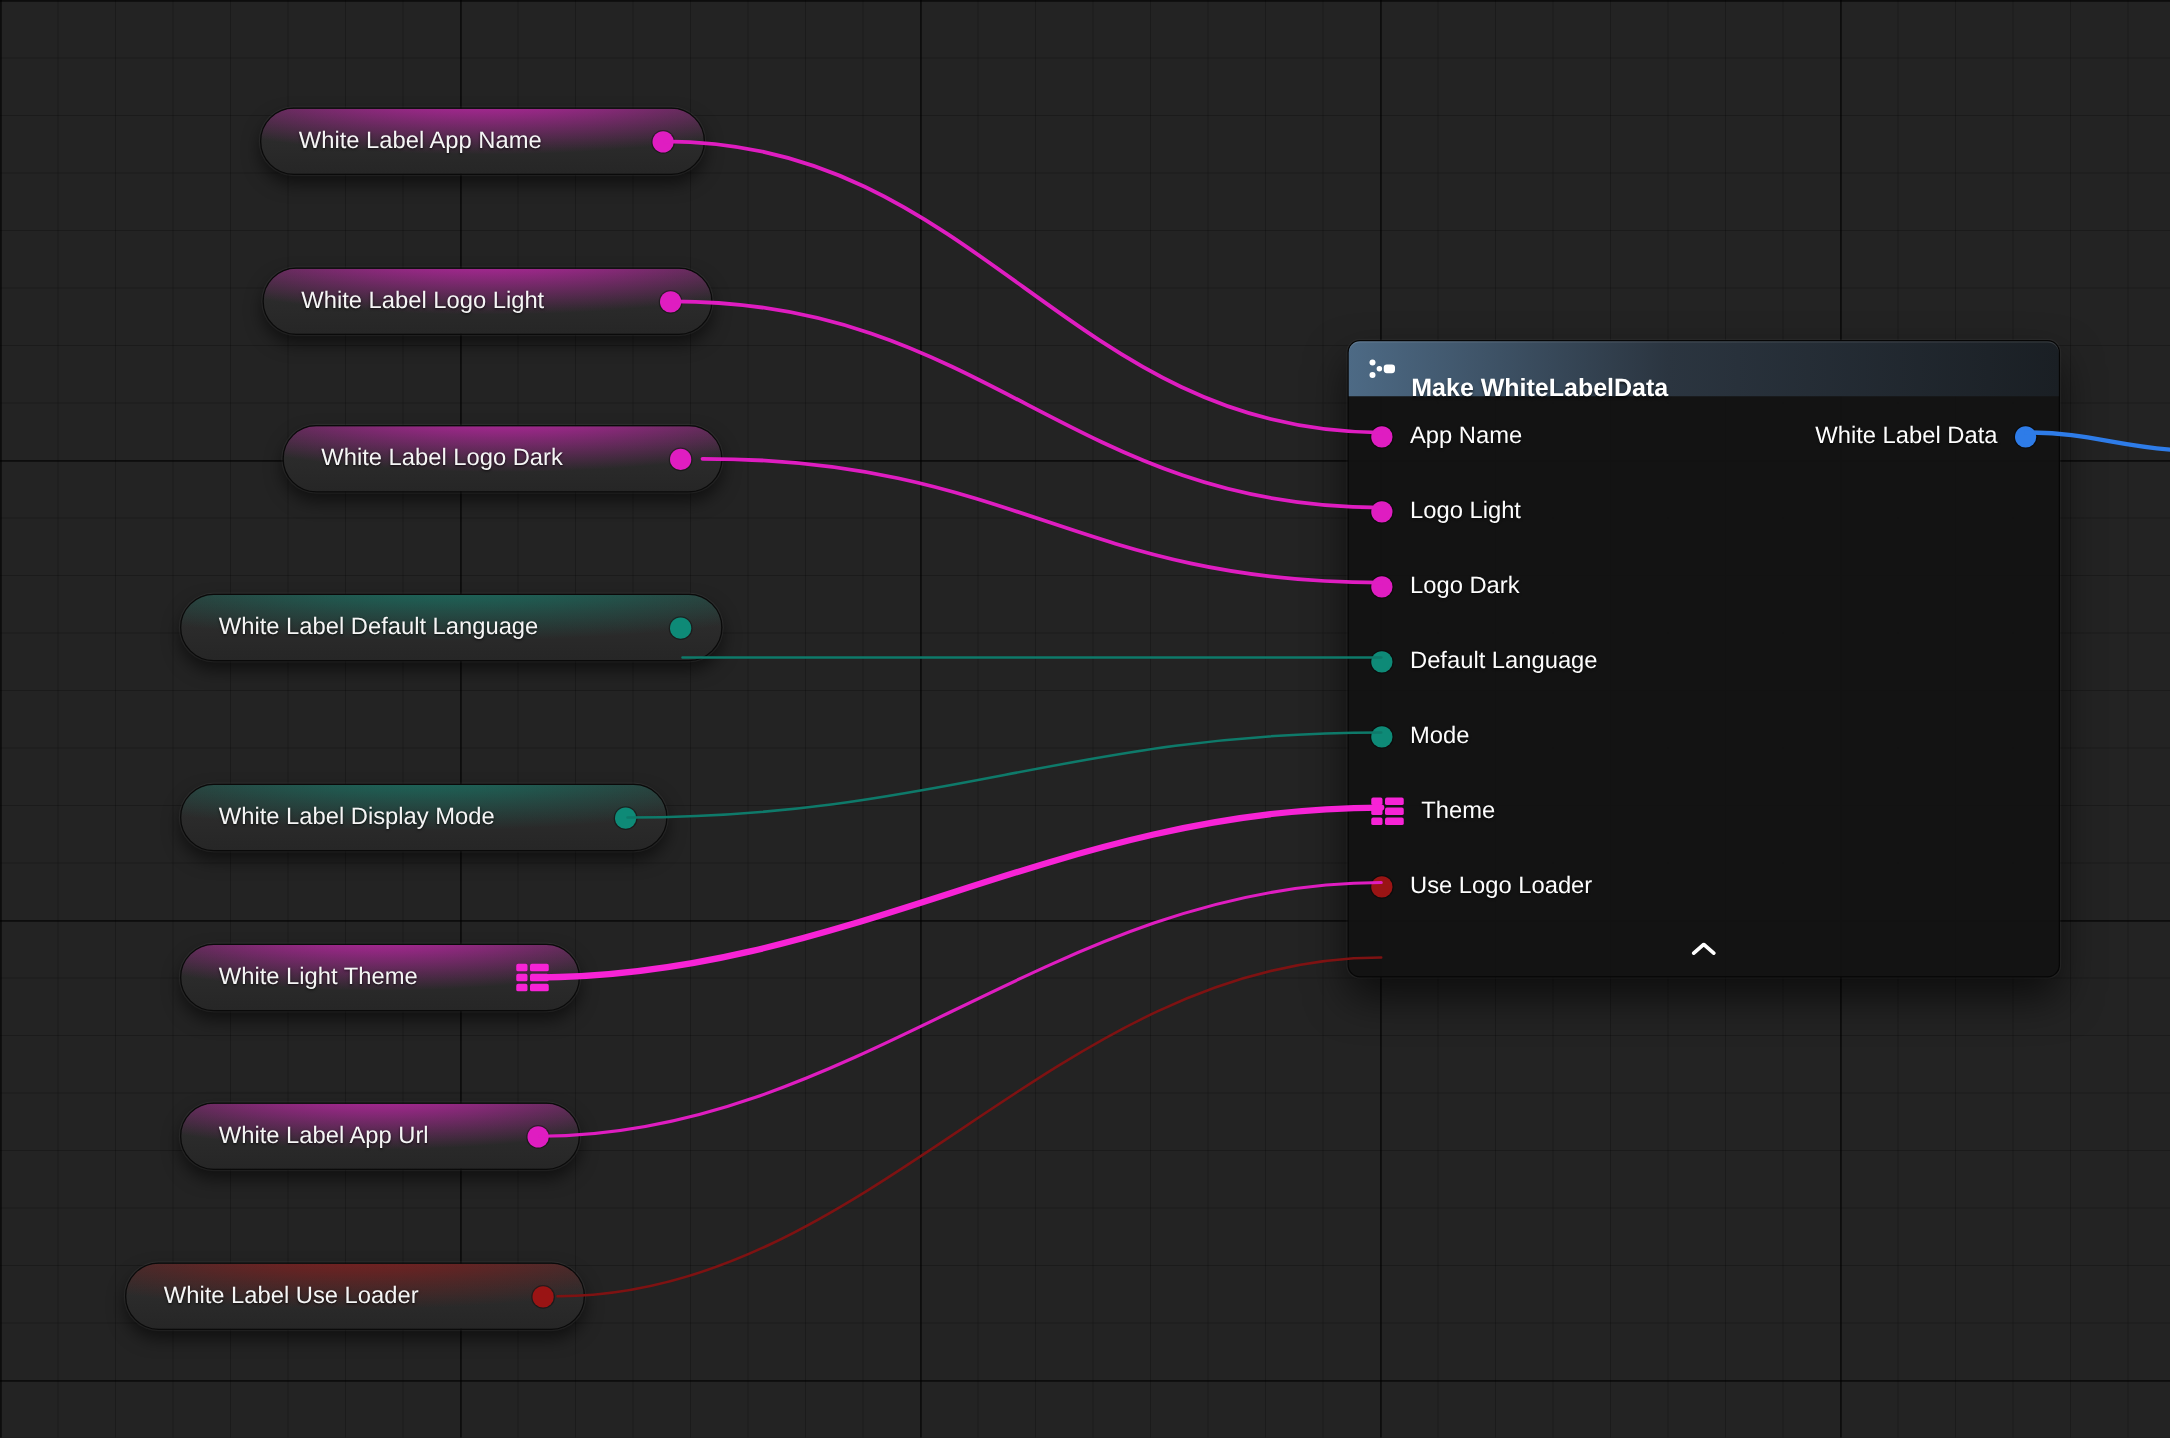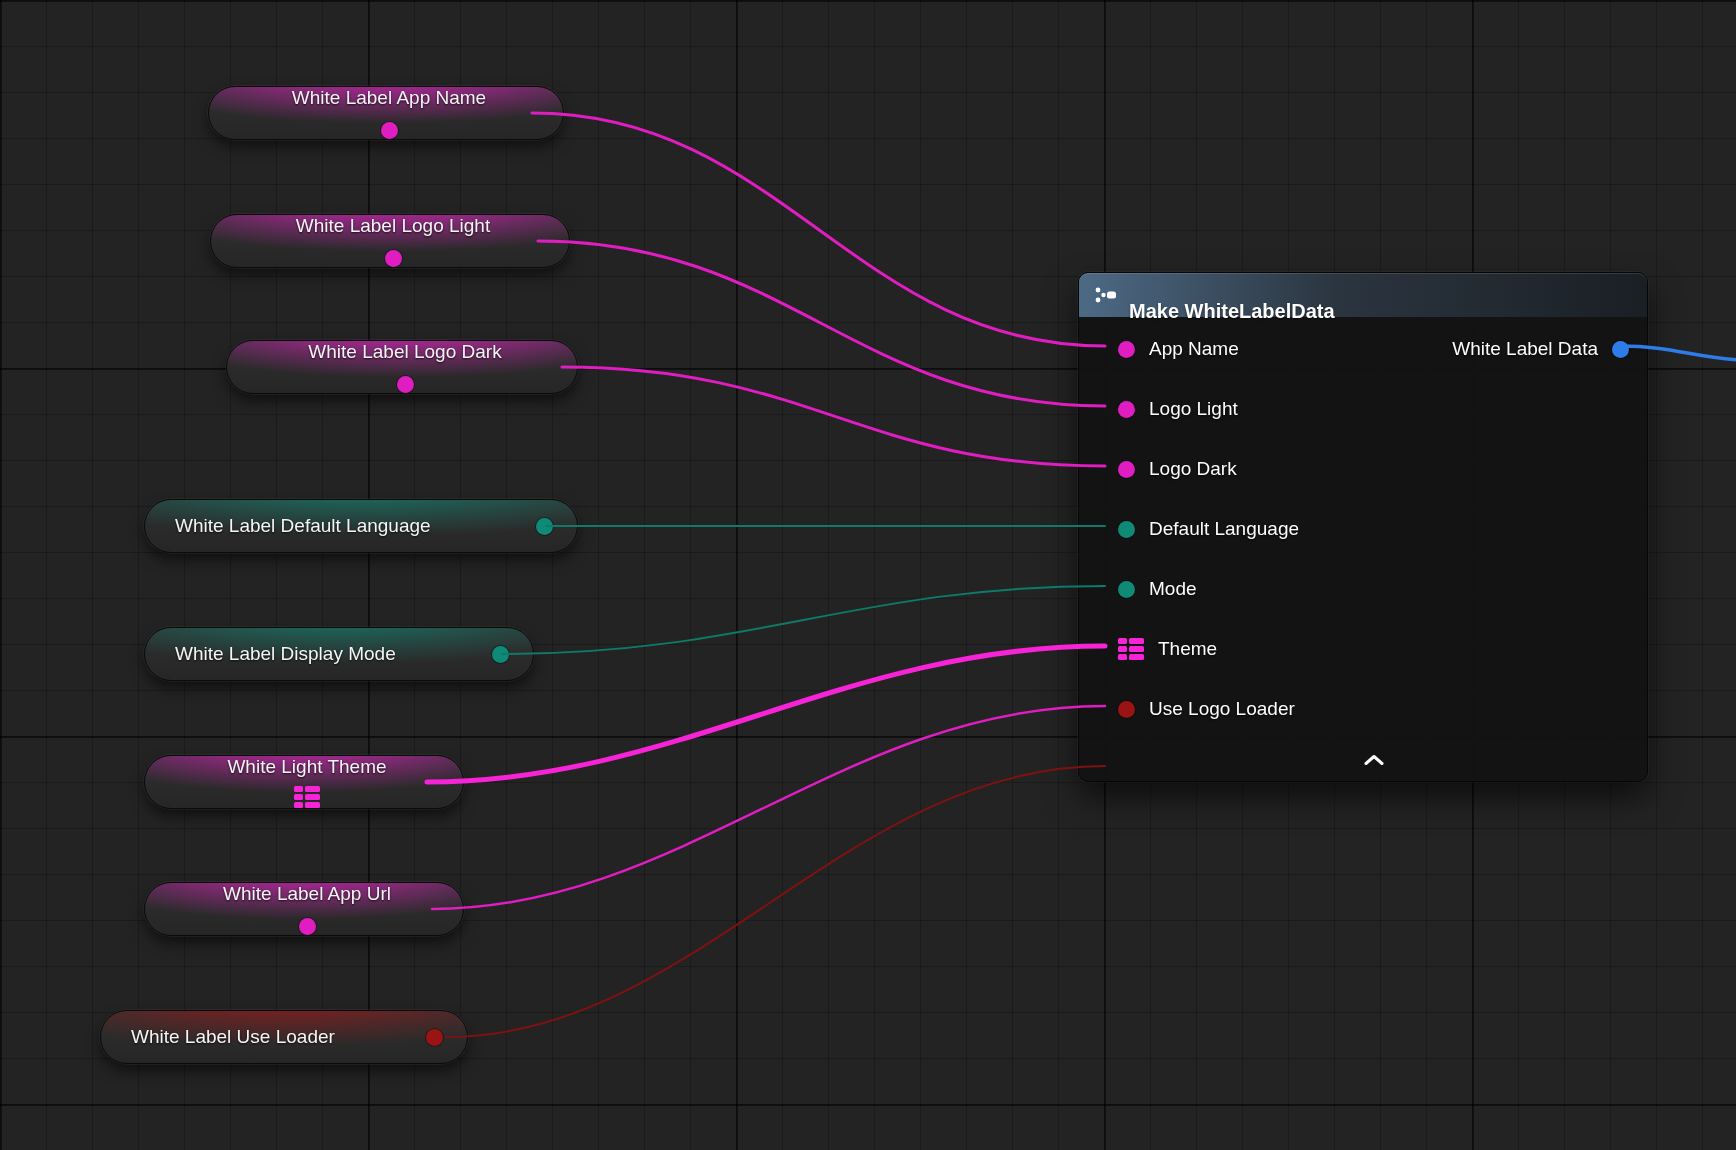--- a/index.html
+++ b/index.html
@@ -30,21 +30,21 @@
   .getter{
     position:absolute;height:54px;z-index:2;
     border-radius:27px;
     display:flex;align-items:center;justify-content:space-between;
     padding:0 24px 0 30px;box-sizing:border-box;
     border:1px solid #0a0a0a;
     box-shadow:0 0 0 1px rgba(255,255,255,0.05), 0 7px 14px rgba(0,0,0,0.55);
   }
   .tint-magenta{background:
     radial-gradient(130% 170% at 50% -35%, rgba(224,34,194,0.95) 0%, rgba(224,34,194,0.30) 42%, rgba(34,34,34,0) 62%),
-    linear-gradient(#303030,#262626); flex-direction: column;}
+    linear-gradient(#303030,#262626);}
   .tint-teal{background:
     radial-gradient(130% 170% at 50% -35%, rgba(18,128,110,0.92) 0%, rgba(18,128,110,0.28) 42%, rgba(34,34,34,0) 62%),
     linear-gradient(#303030,#262626);}
   .tint-red{background:
     radial-gradient(130% 170% at 50% -35%, rgba(152,24,24,0.92) 0%, rgba(152,24,24,0.28) 42%, rgba(34,34,34,0) 62%),
     linear-gradient(#303030,#262626);}
   .getter-label{color:#f5f5f5;font-size:19px;white-space:nowrap;text-shadow:0 1px 2px rgba(0,0,0,0.75);}
 
   
   .pin{width:17px;height:17px;border-radius:50%;flex:none;box-shadow:0 0 0 1px rgba(0,0,0,0.35);}
@@ -64,21 +64,21 @@
   }
   .make-header{
     height:44px;border-radius:9px 9px 0 0;
     display:flex;align-items:center;gap:11px;padding:0 15px;
     background:linear-gradient(90deg, var(--header_left) 0%, #2b3540 45%, #1a1f24 100%);
     box-shadow:inset 0 1px 0 rgba(255,255,255,0.12);
   }
   .make-title{font-size:20px;font-weight:bold;color:#ffffff;text-shadow:0 1px 2px rgba(0,0,0,0.6);margin-top:32px;}
   .make-icon{display:flex;flex:none;}
   .make-row{height:60px;display:flex;align-items:center;gap:14px;padding:0 18px;}
-  .make-body{padding-top:2px;padding-left:21px;}
+  .make-body{padding-top:2px;}
   .make-label{font-size:19px;color:#fdfdfd;white-space:nowrap;text-shadow:0 1px 2px rgba(0,0,0,0.7);}
   .grow{flex:1;}
   .collapse-row{height:42px;display:flex;align-items:center;justify-content:center;cursor:pointer;}
 </style>
 </head>
 <body>
 
 <div class="graph">
 
   <svg class="wires" width="1736" height="1150" viewBox="0 0 1736 1150">
@@ -101,21 +101,21 @@
   <div class="getter tint-magenta" style="left:210px;top:214px;width:360px">
     <span class="getter-label">White Label Logo Light</span>
     <span class="pin pin-magenta"></span>
   </div>
 
   <div class="getter tint-magenta" style="left:226px;top:340px;width:352px">
     <span class="getter-label">White Label Logo Dark</span>
     <span class="pin pin-magenta"></span>
   </div>
 
-  <div class="getter tint-teal" style="left:144px;top:499px;width:434px">
+  <div class="getter tint-teal" style="left:144px;top:475px;width:434px">
     <span class="getter-label">White Label Default Language</span>
     <span class="pin pin-teal"></span>
   </div>
 
   <div class="getter tint-teal" style="left:144px;top:627px;width:390px">
     <span class="getter-label">White Label Display Mode</span>
     <span class="pin pin-teal"></span>
   </div>
 
   <div class="getter tint-magenta" style="left:144px;top:755px;width:320px">

